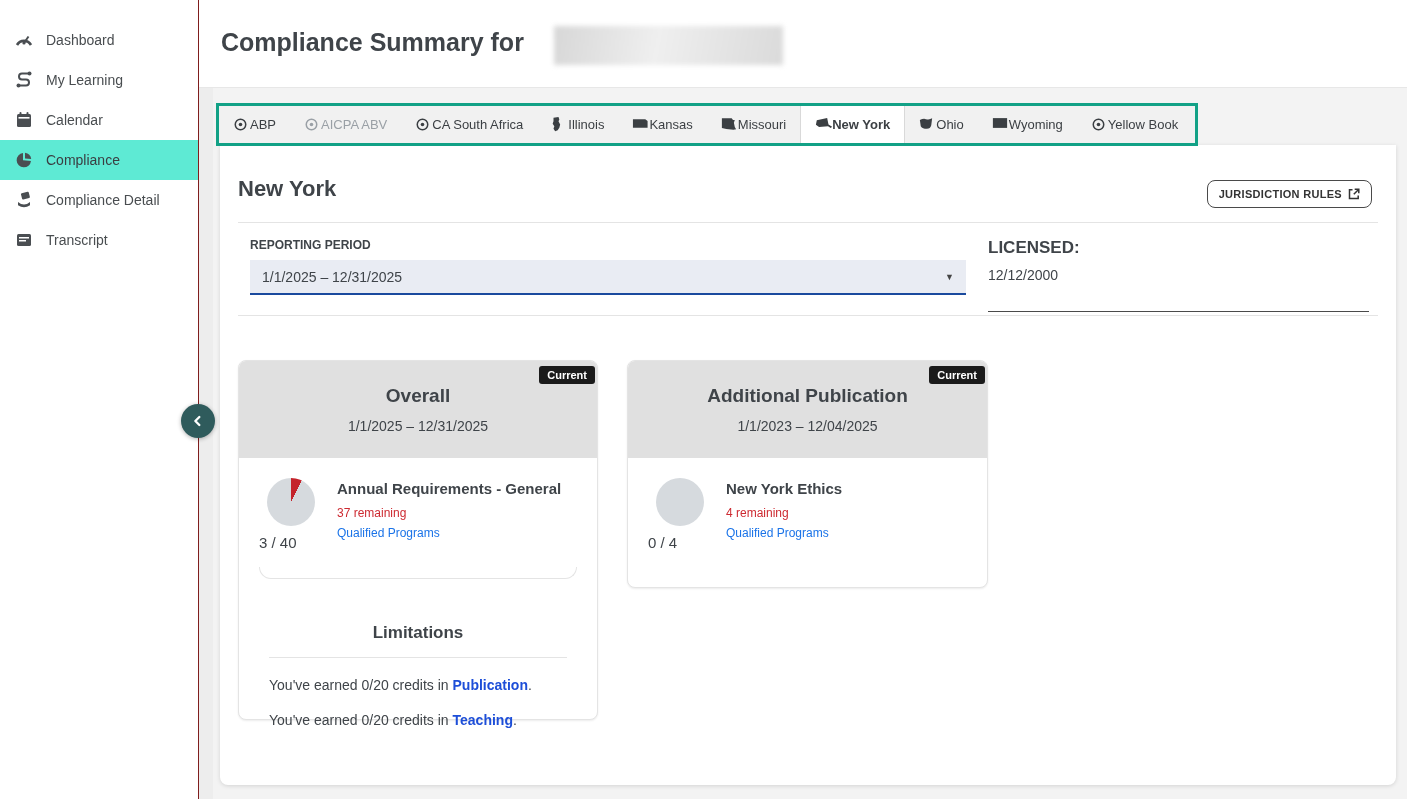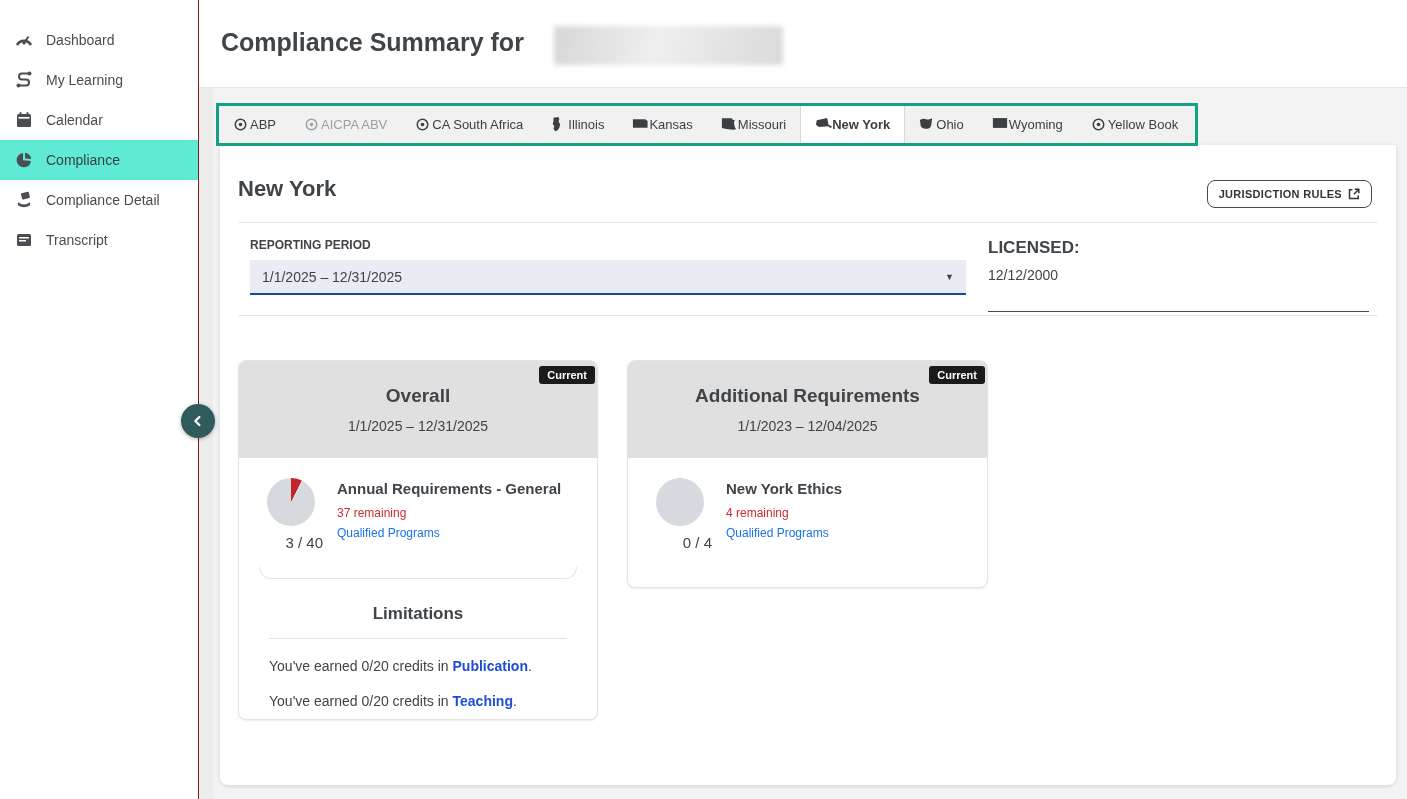--- a/index.html
+++ b/index.html
@@ -64,30 +64,30 @@
   .mini-card.c1 { left:18px;  top:215px; width:360px; height:360px; }
   .mini-card.c2 { left:407px; top:215px; width:361px; height:228px; }
   .mini-head { background:#e0e0e0; border-radius:7px 7px 0 0; text-align:center;
     padding:24px 16px 24px; position:relative; }
   .mini-title { font-size:19px; font-weight:bold; color:#3f4449; }
   .mini-period { font-size:14px; color:#3f4449; margin-top:11px; }
   .badge { position:absolute; top:5px; right:2px; background:#1b1b1b; color:#fff;
     font-size:11px; font-weight:bold; padding:3px 8px; border-radius:3px; }
   .mini-body { padding:20px 20px 0; }
   .req-row { display:flex; }
-  .pie-col { width:64px; text-align:right; }
+  .pie-col { width:64px; text-align:left; }
   .pie { width:48px; height:48px; border-radius:50%; margin:0 auto; }
   .pie-progress { font-size:15px; color:#3f4449; margin-top:8px; }
   .req-info { margin-left:14px; padding-top:2px; }
   .req-name { font-size:15px; font-weight:bold; color:#3f4449; }
   .req-remaining { font-size:12px; color:#cd2a31; margin-top:9px; }
   .req-link { font-size:12px; color:#1a73e8; margin-top:6px; cursor:pointer; }
   .round-divider { margin:16px 0 0; height:12px; border:1px solid #e4e4e4; border-top:none;
     border-radius:0 0 14px 14px; }
-  .lim-title { text-align:center; font-size:17px; font-weight:bold; color:#3f4449; margin-top:25px; }
+  .lim-title { text-align:center; font-size:17px; font-weight:bold; color:#3f4449; margin-top:44px; }
   .lim-hr { border:none; border-top:1px solid #e4e4e4; margin:14px 10px 0; }
   .lim-line { font-size:14px; color:#3f4449; margin:19px 0 0 10px; }
   .lim-line a { color:#1d4ed8; text-decoration:none; cursor:pointer;font-weight:bold; }
 </style>
 </head>
 <body>
 
 <nav class="sidebar">
   <div class="side-item">
     <span class="ic">
@@ -282,21 +282,21 @@
         </div>
         <div class="lim-line">
           <span>You've earned 0/20 credits in </span><a>Teaching</a><span>.</span>
         </div>
       </div>
     </div>
 
     <div class="mini-card c2">
       <div class="mini-head">
         <div class="badge">Current</div>
-        <div class="mini-title">Additional Requirements</div>
+        <div class="mini-title">Additional Publication</div>
         <div class="mini-period">1/1/2023 – 12/04/2025</div>
       </div>
       <div class="mini-body">
         <div class="req-row">
           <div class="pie-col">
             <div class="pie" style="background: rgb(214, 218, 222);"></div>
             <div class="pie-progress">0 / 4</div>
           </div>
           <div class="req-info">
             <div class="req-name">New York Ethics</div>

